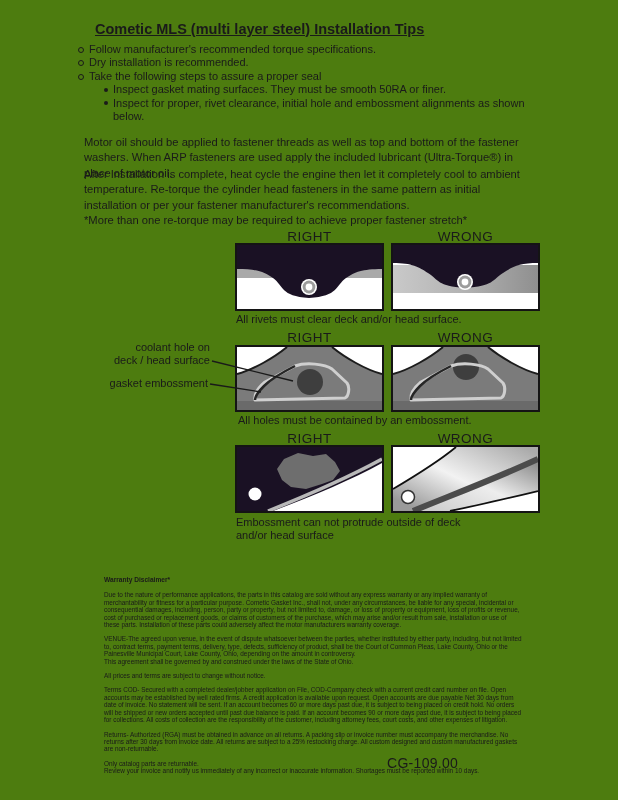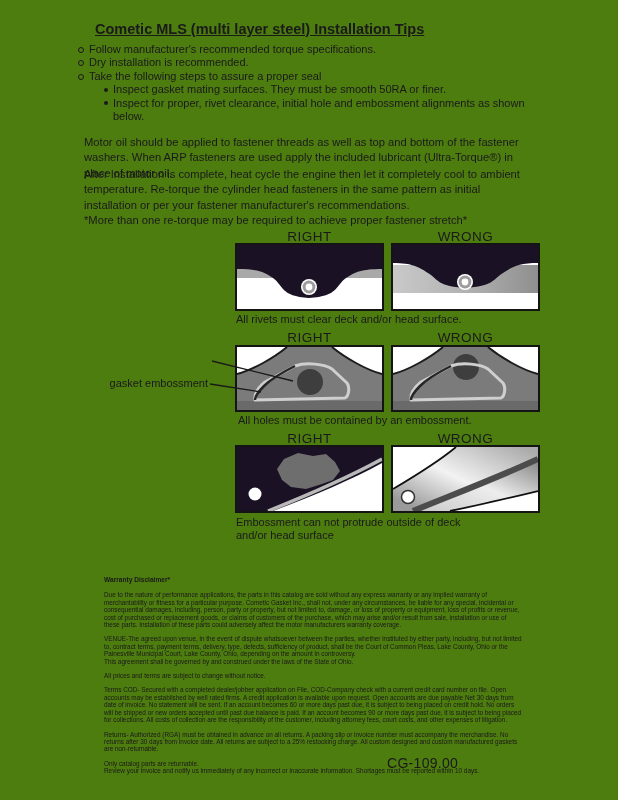--- a/index.html
+++ b/index.html
@@ -138,20 +138,24 @@
       <path d="M50,0 C38,10 16,23 0,27" fill="none" stroke="#1c1c1c" stroke-width="2"></path>
       <path d="M145,0 H95 C107,10 129,23 145,27 Z" fill="#ffffff"></path>
       <path d="M95,0 C107,10 129,23 145,27" fill="none" stroke="#1c1c1c" stroke-width="2"></path>
       <circle cx="73" cy="20" r="13" fill="#3e3e3e"></circle>
       <path d="M18,53 L108,51 C112,49 113,40 110,36 L95,22 C88,17 69,15 58,19 L28,35 C22,40 17,47 18,53 Z" fill="none" stroke="#cfcfcf" stroke-width="3" stroke-linejoin="round"></path>
       <path d="M58,19 C46,25 33,33 27,39 C21,45 18,49 18,53" fill="none" stroke="#262626" stroke-width="2.5"></path>
     </svg>
   </div>
   <div class="fig-caption fc-2">All holes must be contained by an embossment.</div>
 
+  <div class="ann ann-1">
+    <span>coolant hole on</span>
+    <span>deck / head surface</span>
+  </div>
   <div class="ann ann-2">
     <span>gasket embossment</span>
   </div>
   <svg class="leader-svg" width="110" height="45" viewBox="0 0 110 45">
     <line x1="7" y1="6" x2="88" y2="26" stroke="#1a1a1a" stroke-width="1.3"></line>
     <line x1="5" y1="29" x2="56" y2="37" stroke="#1a1a1a" stroke-width="1.3"></line>
   </svg>
 
   <div class="fig-label fl-3r">RIGHT</div>
   <div class="fig-label fl-3w">WRONG</div>

